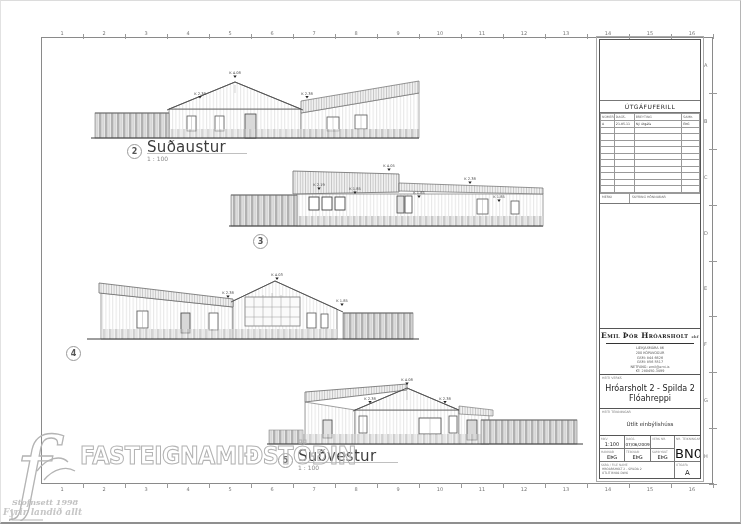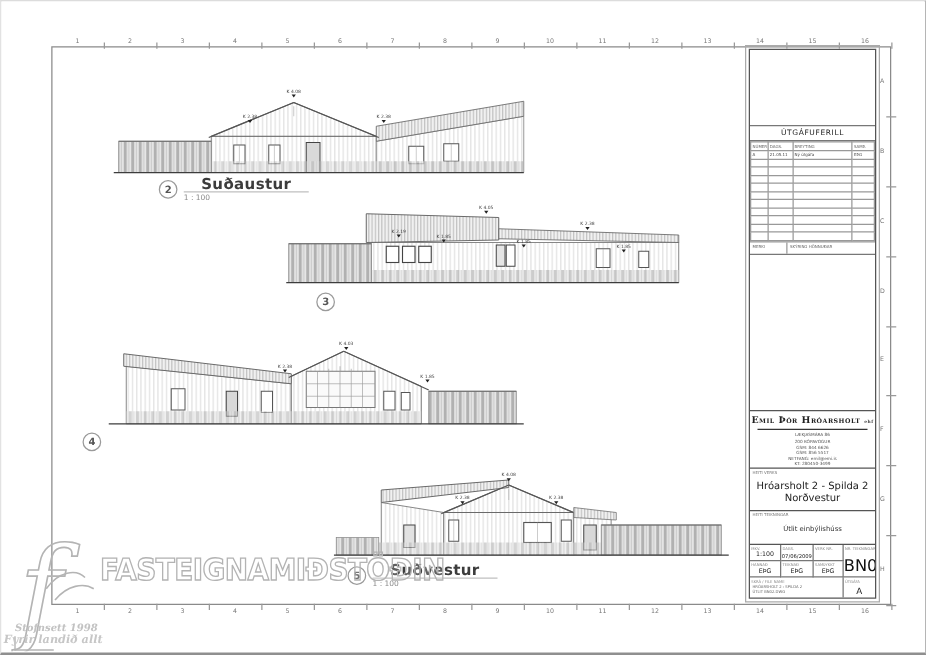--- a/index.html
+++ b/index.html
@@ -19,21 +19,21 @@
   .ruler-bottom span::after{content:'';position:absolute;right:-1px;top:-3px;height:5px;border-right:1px solid #999;}
   .ruler-v{left:701px;top:36px;width:11px;height:447px;flex-direction:column;}
   .ruler-v span{flex:1;display:flex;align-items:center;justify-content:flex-start;padding-left:2px;position:relative;}
   .ruler-v span::after{content:'';position:absolute;right:-4px;bottom:-1px;width:8px;border-bottom:1px solid #999;}
   
   .elev{position:absolute;}
   .mk{font-size:3.6px;fill:#444;text-anchor:middle;font-family:"DejaVu Sans",sans-serif;}
   .elabel{position:absolute;display:flex;align-items:flex-start;gap:5px;}
   .ecirc{width:13px;height:13px;border:1px solid #9a9a9a;border-radius:50%;display:flex;align-items:center;justify-content:center;
          font-size:8px;font-weight:bold;color:#555;background:#fff;flex:0 0 auto;margin-top:2px;}
-  .ename{font-size:12px;font-weight:bold;color:#3c3c3c;letter-spacing:.3px;line-height:10px;text-align:center;}
+  .ename{font-size:15px;font-weight:normal;color:#3c3c3c;letter-spacing:.3px;line-height:10px;}
   .eline{width:100px;border-top:1px solid #c0c0c0;margin:1px 0 1px 0;}
   .escale{font-size:6px;color:#8a8a8a;}
   
   .tblock{position:absolute;left:598px;top:38px;width:102px;height:440px;border:1px solid #555;outline:1px solid #aaa;outline-offset:2px;
           box-sizing:border-box;display:flex;flex-direction:column;background:#fff;font-size:4px;color:#333;}
   .tb-spacer1{height:60px;border-bottom:1px solid #777;}
   .tb-revtitle{height:11px;display:flex;align-items:center;justify-content:center;font-size:6px;letter-spacing:.5px;color:#222;border-bottom:1px solid #777;}
   table.rev{border-collapse:collapse;width:100%;table-layout:fixed;}
   table.rev th,table.rev td{border:0.5px solid #999;font-size:3.2px;font-weight:normal;color:#444;height:5.5px;padding:0 1px;text-align:left;overflow:hidden;white-space:nowrap;}
   table.rev th{color:#666;height:6px;}
@@ -426,21 +426,21 @@
           <div>GSM: 844 6626</div>
           <div>GSM: 856 5517</div>
           <div>NETFANG: emil@emi.is</div>
           <div>KT: 280450-3499</div>
         </div>
     </div>
     <div class="tb-section">
       <div class="slabel">HEITI VERKS</div>
       <div class="ptitle">
         <div>Hróarsholt 2 - Spilda 2</div>
-        <div>Norðvestur</div>
+        <div>Flóahreppi</div>
       </div>
     </div>
     <div class="tb-section">
       <div class="slabel">HEITI TEIKNINGAR</div>
       <div class="dtitle">Útlit einbýlishúss</div>
     </div>
     <div class="tb-grid">
       <div class="cell" style="grid-area:1/1">
         <span class="glabel">MKV.</span>
           <span class="gval">1:100</span>

